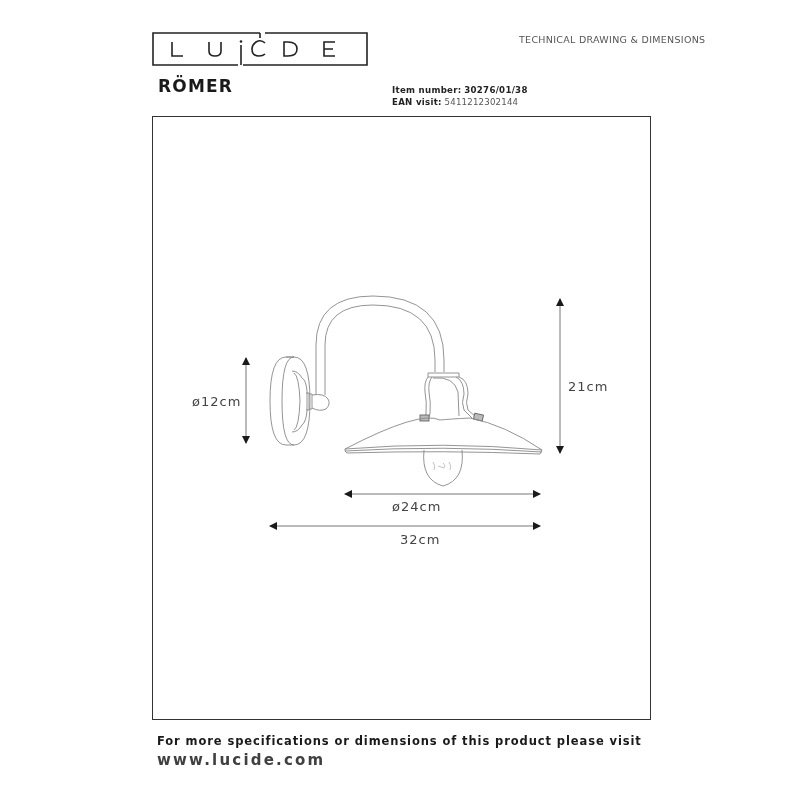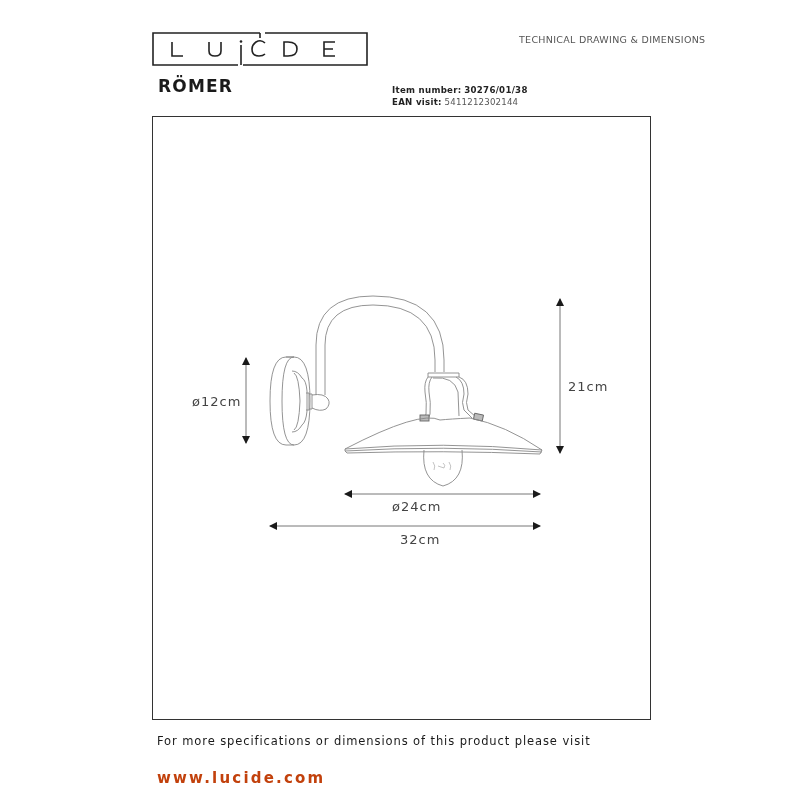--- a/index.html
+++ b/index.html
@@ -8,22 +8,22 @@
   .logo svg { display: block; }
   .doc-type { position: absolute; left: 471px; top: 34px; font-size: 9.5px; letter-spacing: 0.3px; color: #555; font-family: "DejaVu Sans", sans-serif; margin-left: 48px; }
   .product-name { position: absolute; left: 158px; top: 76px; font-size: 17px; font-weight: bold; letter-spacing: 1.2px; color: #1a1a1a; text-align: right; }
   .meta { position: absolute; left: 392px; top: 84px; font-size: 8.6px; line-height: 12px; color: #222; }
   .meta .k { font-weight: bold; letter-spacing: 0.3px; }
   .meta .v-bold { font-weight: bold; letter-spacing: 0.3px; }
   .meta .v { color: #555; letter-spacing: 0.2px; margin-top: 36px; }
   .frame { position: absolute; left: 152px; top: 116px; width: 499px; height: 604px; border: 1.5px solid #333; box-sizing: border-box; }
   .drawing { position: absolute; left: 0; top: 0; }
   .dim-label { position: absolute; font-size: 13px; letter-spacing: 1px; color: #444; font-family: "DejaVu Sans", sans-serif; }
-  .footer-line1 { position: absolute; left: 157px; top: 734px; font-size: 11.5px; font-weight: normal; letter-spacing: 0.9px; color: #1a1a1a; }
-  .footer-line2 { position: absolute; left: 157px; top: 769px; font-size: 15px; font-weight: bold; letter-spacing: 2.2px; color: #c2410c; }
+  .footer-line1 { position: absolute; left: 157px; top: 734px; font-size: 11.5px; font-weight: bold; letter-spacing: 0.9px; color: #1a1a1a; }
+  .footer-line2 { position: absolute; left: 157px; top: 751px; font-size: 15px; font-weight: bold; letter-spacing: 2.2px; color: #404040; }
 </style>
 </head>
 <body>
 
 <div class="logo">
   <svg width="216" height="36" viewBox="0 0 216 36">
 
     <path d="M 108 2 L 1 2 L 1 34 L 86 34" fill="none" stroke="#222" stroke-width="1.6"></path>
     <path d="M 113 2 L 215 2 L 215 34 L 91 34" fill="none" stroke="#222" stroke-width="1.6"></path>
 

